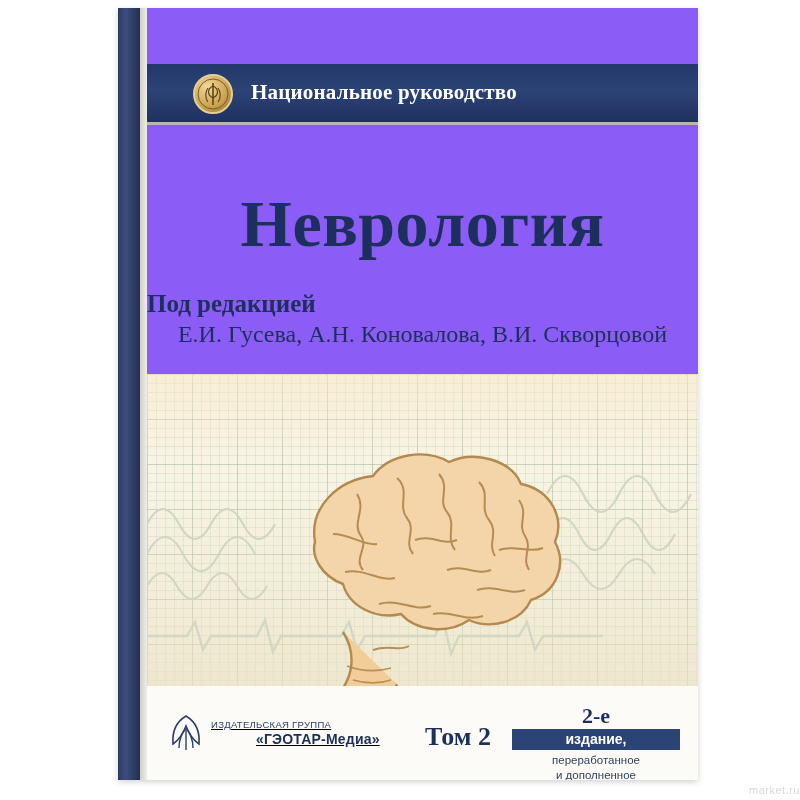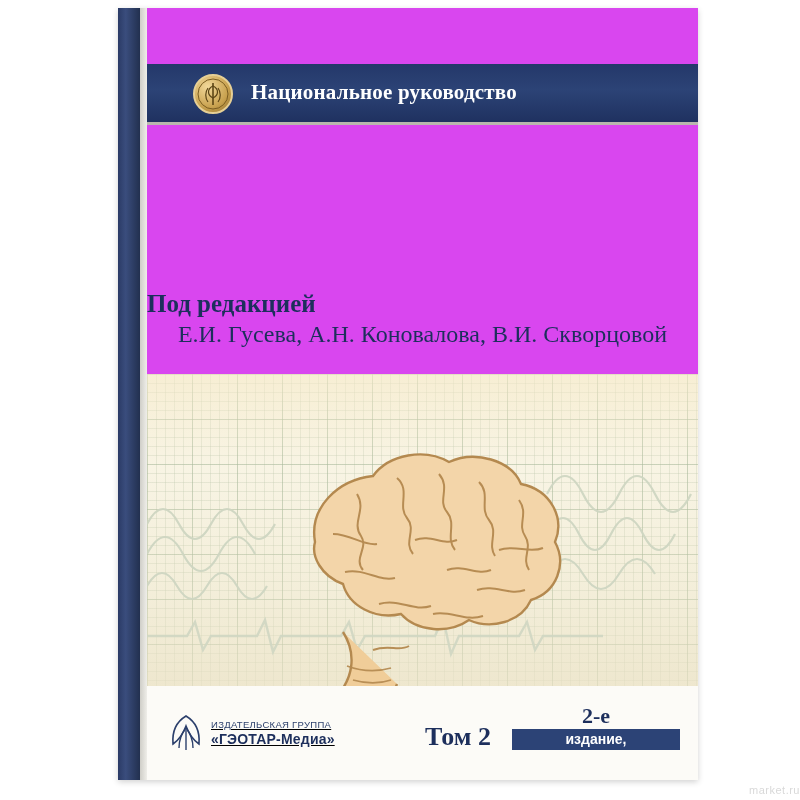--- a/index.html
+++ b/index.html
@@ -49,21 +49,21 @@
     height: 100%;
     background: linear-gradient(to right, #cfcec8, #efeee9);
   }
 
   .cover {
     position: absolute;
     left: 29px;
     top: 0;
     right: 0;
     bottom: 0;
-    background: #d946ef;
+    background: #8b5cf6;
     overflow: hidden;
   }
 
   
   .banner {
     position: absolute;
     left: 0;
     top: 56px;
     width: 100%;
     height: 58px;
@@ -198,20 +198,21 @@
   .pub-line1 {
     font-size: 9.5px;
     color: #2b3f6b;
     letter-spacing: 0.3px;
   }
   .pub-line2 {
     font-size: 14px;
     font-weight: bold;
     color: #1d2f5c;
     letter-spacing: 0.2px;
+    margin-left: 45px;
   }
   .volume {
     position: absolute;
     left: 278px;
     top: 36px;
     font-size: 26px;
     font-weight: bold;
     color: #1d2f5c;
     font-family: "Liberation Serif", serif;
   }
@@ -275,20 +276,21 @@
           <circle cx="18" cy="18" r="15" fill="none" stroke="#7a5c20" stroke-width="1"></circle>
           <path d="M18 7 L18 29" stroke="#5d4616" stroke-width="1.6" fill="none"></path>
           <path d="M18 10 C12 13, 12 19, 18 22 C24 19, 24 13, 18 10 Z" fill="none" stroke="#5d4616" stroke-width="1.2"></path>
           <path d="M13 12 C10 16, 10 22, 13 26" fill="none" stroke="#5d4616" stroke-width="1.2"></path>
           <path d="M23 12 C26 16, 26 22, 23 26" fill="none" stroke="#5d4616" stroke-width="1.2"></path>
         </svg>
       </div>
 
       <div class="banner-title">Национальное руководство</div>
 
+      <div class="main-title">Неврология</div>
       <div class="editors-label">Под редакцией</div>
       <div class="editors-names">Е.И. Гусева, А.Н. Коновалова, В.И. Скворцовой</div>
 
       <div class="illus">
         <div class="grid-fine"></div>
         <div class="grid-bold"></div>
         <div class="warm-wash"></div>
 
         <svg class="waves" width="551" height="312" viewBox="0 0 551 312" preserveAspectRatio="none" aria-hidden="true">
 
@@ -357,20 +359,24 @@
             <div class="pub-line1">ИЗДАТЕЛЬСКАЯ ГРУППА</div>
             <div class="pub-line2">«ГЭОТАР-Медиа»</div>
           </div>
         </div>
 
         <div class="volume">Том 2</div>
 
         <div class="edition-box">
           <div class="edition-num">2-е</div>
           <div class="edition-band">издание,</div>
+          <div class="edition-sub">
+            <div>переработанное</div>
+            <div>и дополненное</div>
+          </div>
         </div>
 
       </div>
     </div>
   </div>
 
   <div class="watermark">market.ru</div>
 
 </div>
 

